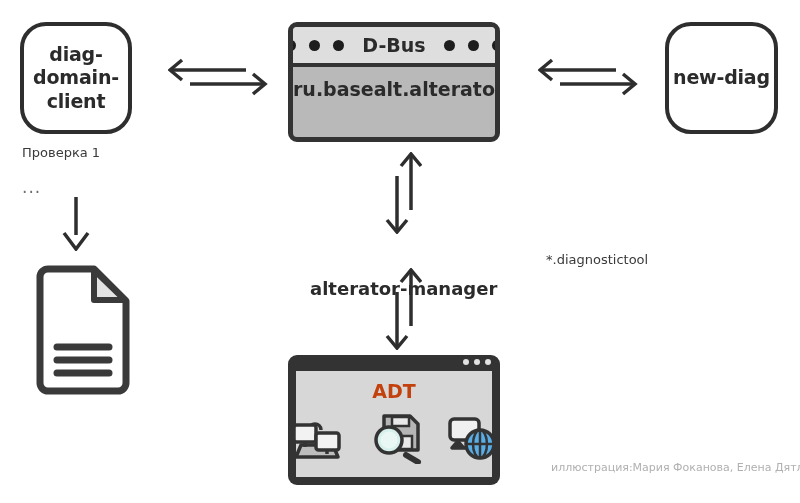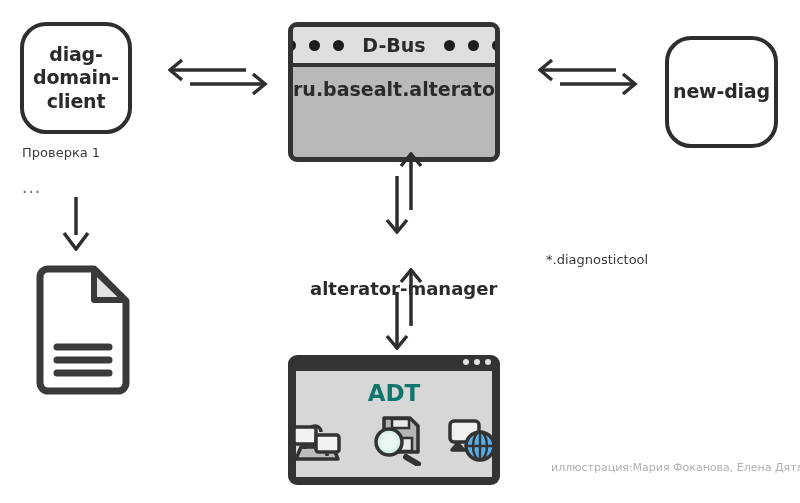--- a/index.html
+++ b/index.html
@@ -107,22 +107,22 @@
     background: #d7d7d7;
     width: 100%;
     height: 100%;
     box-sizing: border-box;
     display: flex;
     flex-direction: column;
     align-items: center;
   }
   #adt-title {
     font-weight: bold;
-    font-size: 23px;
-    color: #0f766e;
+    font-size: 19px;
+    color: #c2410c;
     margin-top: 9px;
   }
   #adt-icons {
     flex: 1;
     width: 100%;
     display: flex;
     align-items: center;
     justify-content: center;
     gap: 22px;
     padding-bottom: 6px;
@@ -184,21 +184,21 @@
 
   <div class="abs" style="left:168px; top:52px;">
     <svg width="100" height="48" viewBox="0 0 100 48">
       <path d="M14 8 L2 18 L14 28" fill="none" stroke="#2e2e2e" stroke-width="3.5" stroke-linejoin="miter"></path>
       <line x1="3" y1="18" x2="78" y2="18" stroke="#2e2e2e" stroke-width="3.5"></line>
       <line x1="22" y1="32" x2="96" y2="32" stroke="#2e2e2e" stroke-width="3.5"></line>
       <path d="M85 22 L97 32 L85 42" fill="none" stroke="#2e2e2e" stroke-width="3.5" stroke-linejoin="miter"></path>
     </svg>
   </div>
 
-  <div class="abs" id="dbus-window" style="left:288px; top:22px; width:212px; height:140px;">
+  <div class="abs" id="dbus-window" style="left:288px; top:22px; width:212px; height:120px;">
     <div id="dbus-titlebar">
       <span class="dbus-dot"></span>
       <span class="dbus-dot"></span>
       <span class="dbus-dot"></span>
       <span id="dbus-title-text">D-Bus</span>
       <span class="dbus-dot"></span>
       <span class="dbus-dot"></span>
       <span class="dbus-dot"></span>
     </div>
     <div id="dbus-body">
@@ -208,21 +208,21 @@
 
   <div class="abs" style="left:538px; top:52px;">
     <svg width="100" height="48" viewBox="0 0 100 48">
       <path d="M14 8 L2 18 L14 28" fill="none" stroke="#2e2e2e" stroke-width="3.5" stroke-linejoin="miter"></path>
       <line x1="3" y1="18" x2="78" y2="18" stroke="#2e2e2e" stroke-width="3.5"></line>
       <line x1="22" y1="32" x2="96" y2="32" stroke="#2e2e2e" stroke-width="3.5"></line>
       <path d="M85 22 L97 32 L85 42" fill="none" stroke="#2e2e2e" stroke-width="3.5" stroke-linejoin="miter"></path>
     </svg>
   </div>
 
-  <div class="abs node-box" style="left:665px; top:36px; width:113px; height:112px;">
+  <div class="abs node-box" style="left:665px; top:22px; width:113px; height:112px;">
     <div class="node-box-label">new-diag</div>
   </div>
 
   <div class="abs" style="left:376px; top:152px;">
     <svg width="46" height="82" viewBox="0 0 46 82">
       <path d="M11 68 L21 80 L31 68" fill="none" stroke="#2e2e2e" stroke-width="3.5" stroke-linejoin="miter"></path>
       <line x1="21" y1="79" x2="21" y2="24" stroke="#2e2e2e" stroke-width="3.5"></line>
       <line x1="35" y1="58" x2="35" y2="4" stroke="#2e2e2e" stroke-width="3.5"></line>
       <path d="M25 14 L35 2 L45 14" fill="none" stroke="#2e2e2e" stroke-width="3.5" stroke-linejoin="miter"></path>
     </svg>

